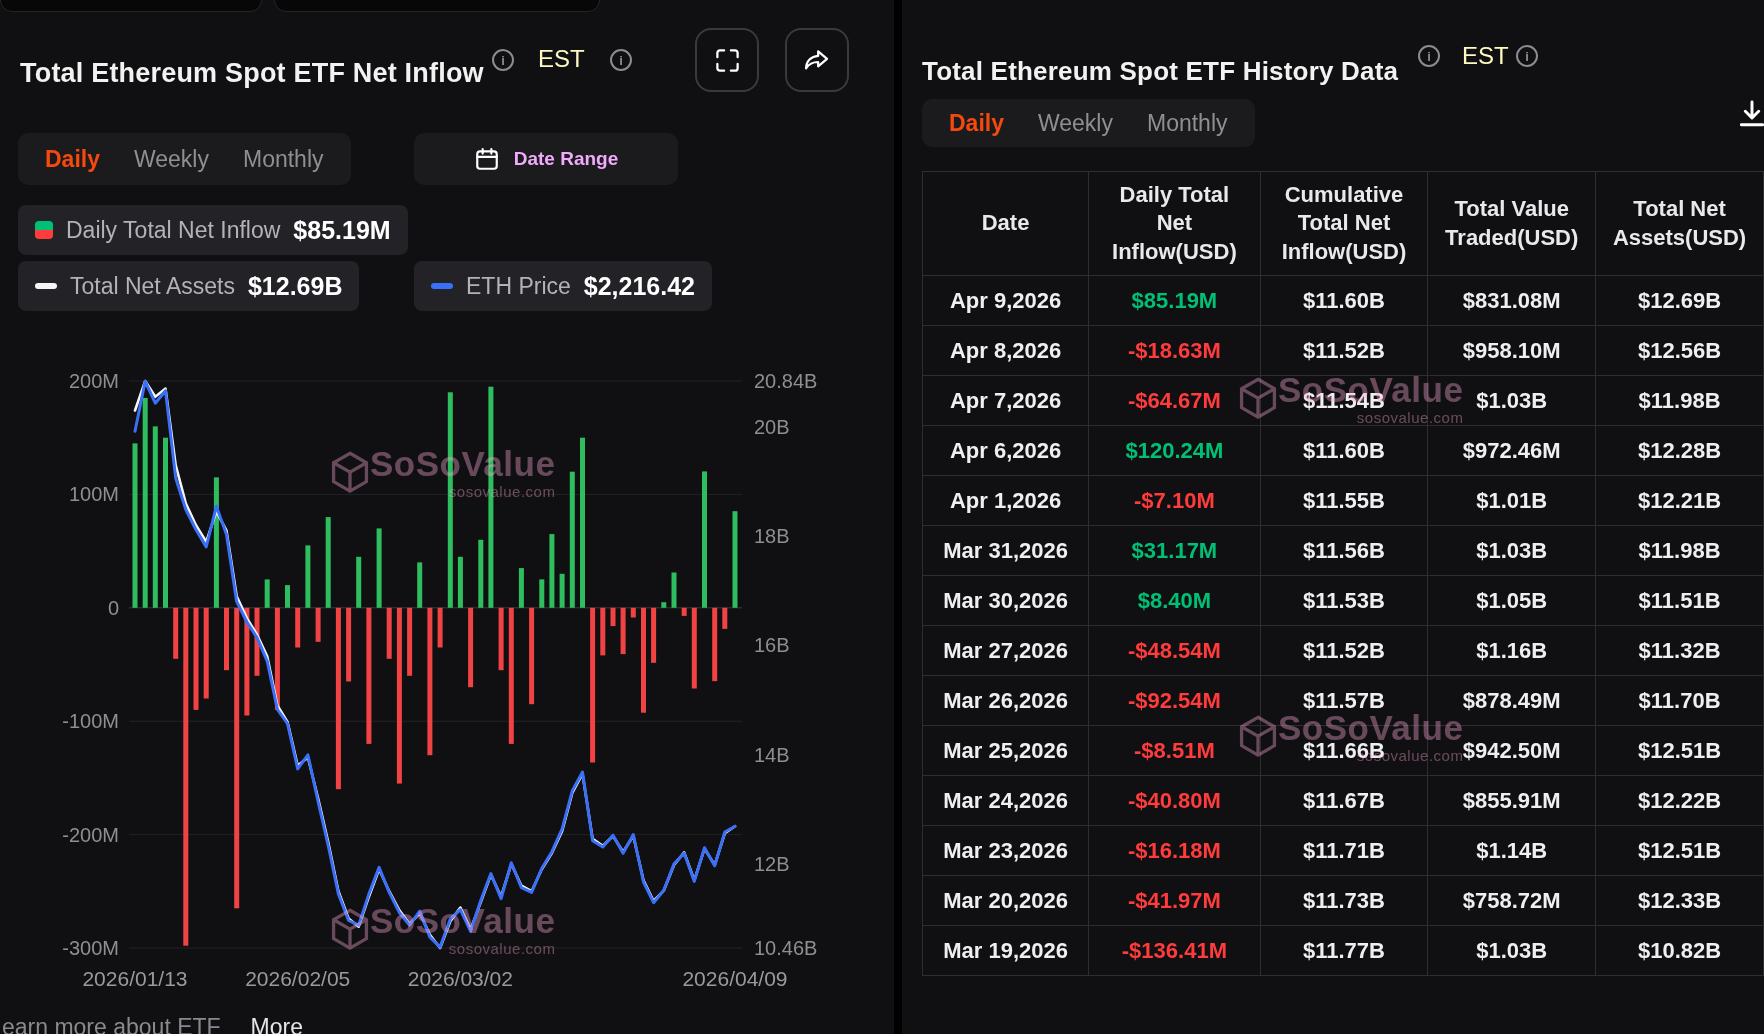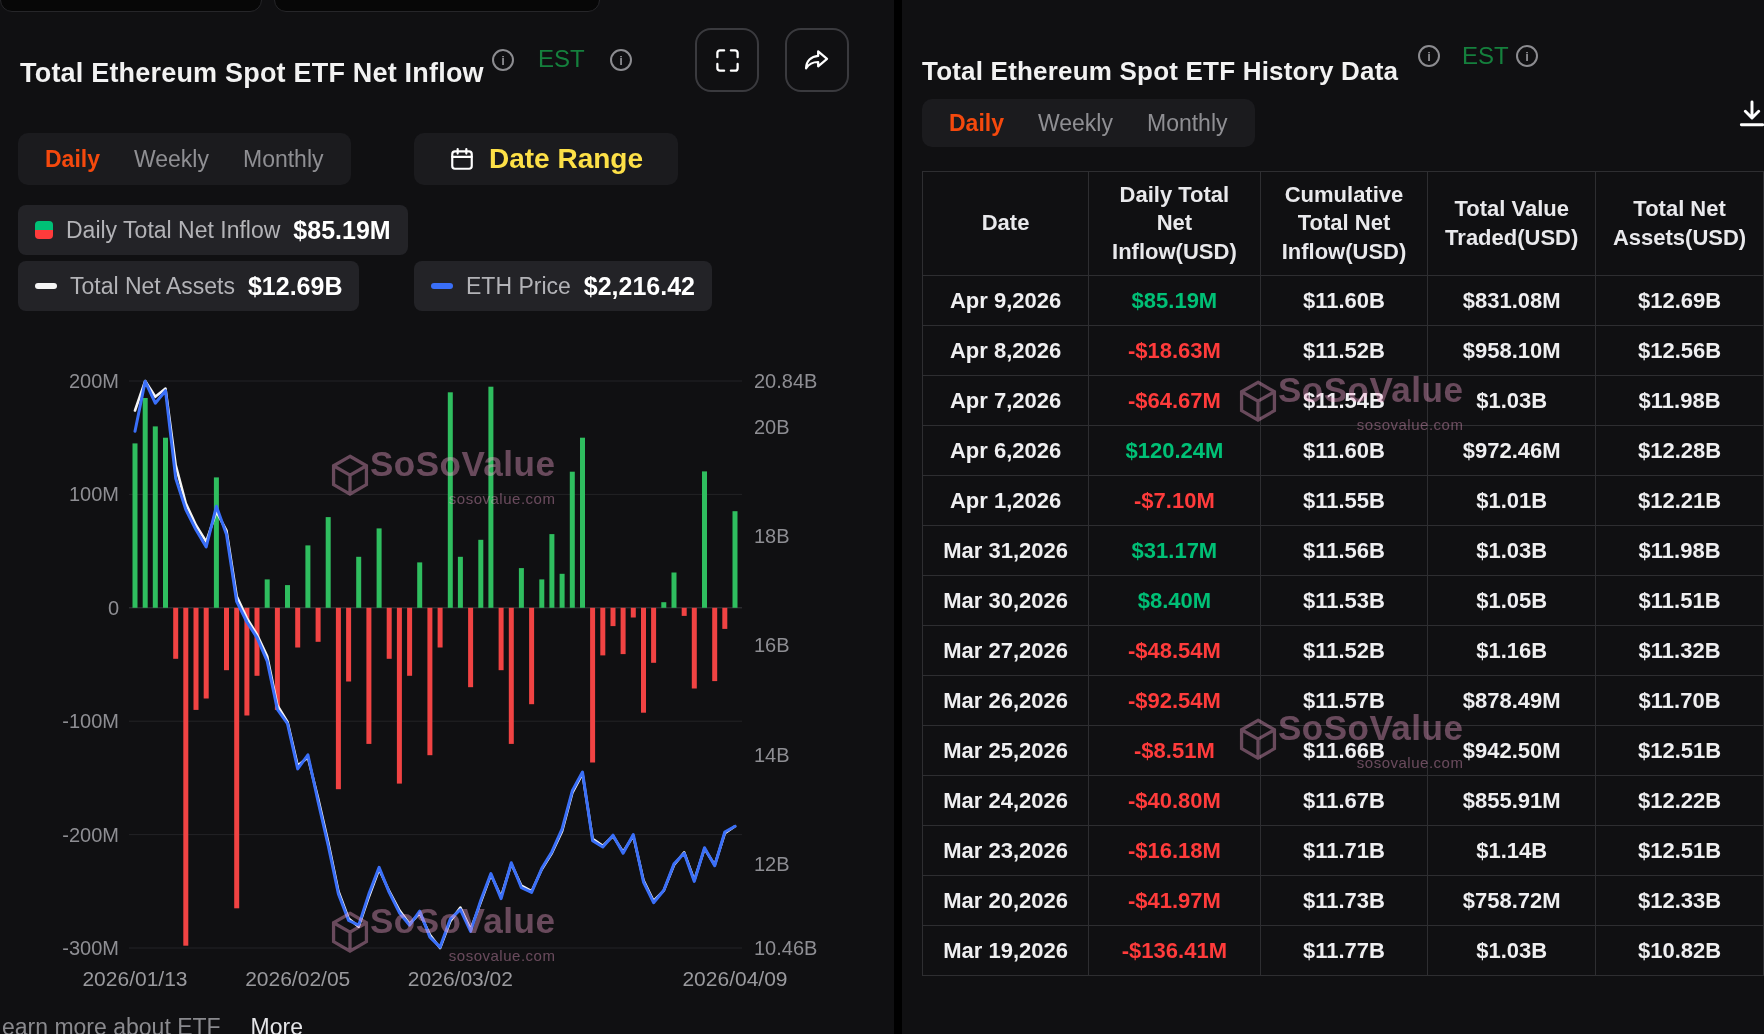--- a/index.html
+++ b/index.html
@@ -18,32 +18,32 @@
   .right-panel{left:902px; width:862px;}
 
   
   .ghost-tab{position:absolute; height:40px; top:-28px; background:#070707;
     border:1px solid #262629; border-radius:12px;}
 
   .panel-title{position:absolute; font-size:27px; font-weight:700; color:var(--txt); letter-spacing:.2px;margin-top:16px;}
   .info-icon{position:absolute; width:22px; height:22px; border:2px solid #8C8C90; border-radius:50%;
     display:flex; align-items:center; justify-content:center; color:#8C8C90; font-size:13px; font-weight:700;}
   .info-icon::after{content:"i"; font-style:normal;}
-  .est-label{position:absolute; font-size:24px; color:#15803d; font-weight:500;}
+  .est-label{position:absolute; font-size:24px; color:#fef9c3; font-weight:500;}
 
   .icon-btn{position:absolute; width:64px; height:64px; border:2px solid #3A3A3E; border-radius:16px;
     background:transparent; display:flex; align-items:center; justify-content:center; cursor:pointer;}
 
   .tab-pill{position:absolute; background:var(--pill); border-radius:10px; display:flex; align-items:center; padding:0 10px;}
   .tab{font-size:23px; color:#8F8F93; padding:0 17px; cursor:pointer; font-weight:500; white-space:nowrap;}
   .tab.active{color:var(--orange); font-weight:700;}
 
   .date-range-btn{position:absolute; background:var(--pill); border-radius:10px; display:flex; align-items:center;
     justify-content:center; gap:14px; cursor:pointer;}
-  .date-range-btn span{font-size:28px; font-weight:700; color:#fde047;}
+  .date-range-btn span{font-size:19px; font-weight:700; color:#f0abfc;}
 
   .legend-badge{position:absolute; height:50px; background:var(--badge); border-radius:8px;
     display:flex; align-items:center; gap:13px; padding:0 17px; cursor:pointer;}
   .legend-name{font-size:23px; color:#B3B3B7; white-space:nowrap;}
   .legend-value{font-size:25px; font-weight:700; color:#FFF; white-space:nowrap;}
   .icon-candle{width:18px;height:18px;border-radius:4px;background:linear-gradient(var(--green) 0 50%, var(--red) 50% 100%);}
   .icon-line{width:22px;height:6px;border-radius:3px;}
   .icon-line.white{background:#F5F5F5;}
   .icon-line.blue{background:var(--blue);}
 
@@ -58,21 +58,21 @@
   .history-table td{height:50px; font-weight:600;}
   .history-table td.pos{color:var(--green);}
   .history-table td.neg{color:var(--red);}
 
   .dl-btn{position:absolute; background:transparent; border:none; cursor:pointer;}
 
   .watermark{position:absolute; display:flex; align-items:center; gap:0; color:#f9a8d4; opacity:.38;
     pointer-events:none; z-index:6;}
   .wm-text{display:flex; flex-direction:column; line-height:1;}
   .wm-brand{font-size:35px; font-weight:700; letter-spacing:.5px;}
-  .wm-domain{font-size:15px; align-self:flex-end; margin-top:10px; letter-spacing:.5px;}
+  .wm-domain{font-size:15px; align-self:flex-end; margin-top:3px; letter-spacing:.5px;}
 
   .footer-note{position:absolute; left:2px; top:1014px; display:flex; gap:30px; align-items:baseline; z-index:4;}
   .footer-note .note-text{font-size:23px; color:#8A8A8E;}
   .footer-note .note-more{font-size:23px; color:#E5E5E8; cursor:pointer;}
 </style>
 </head>
 <body>
 
 <div class="panel left-panel">
 

